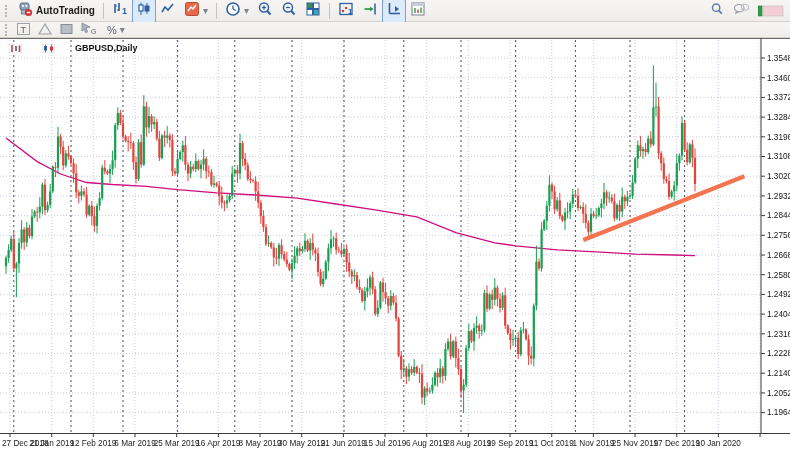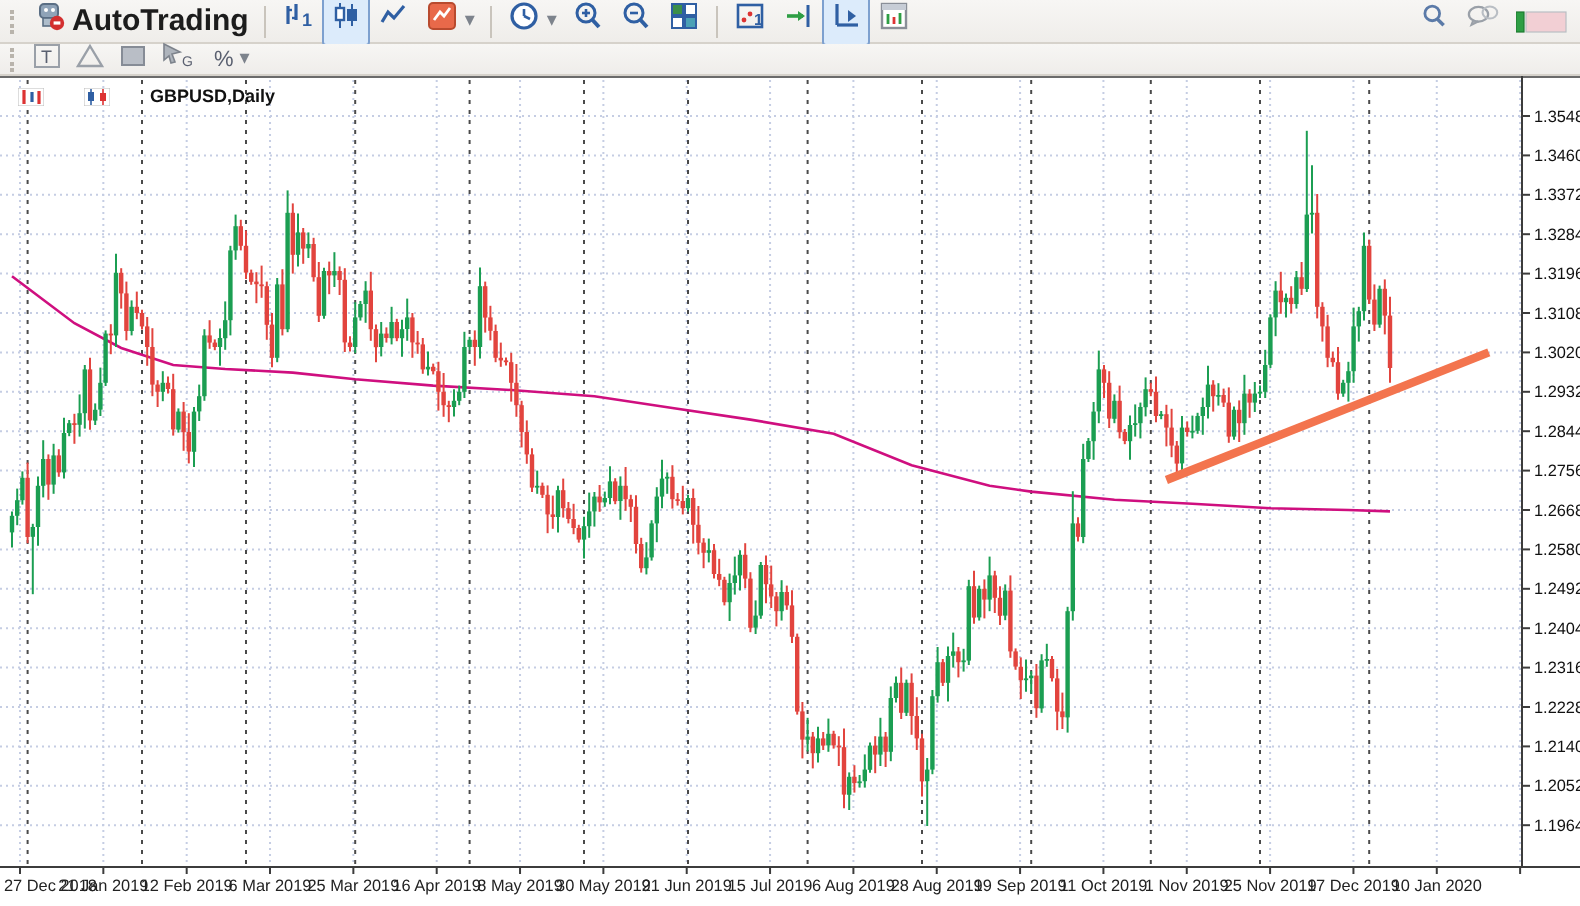--- a/index.html
+++ b/index.html
@@ -5,21 +5,21 @@
   html,body{margin:0;padding:0;width:790px;height:453px;overflow:hidden;
     background:#e9e7e4;font-family:"Liberation Sans",sans-serif;-webkit-font-smoothing:none;}
   .toolbar{position:absolute;left:0;right:0;display:flex;align-items:center;
     background:linear-gradient(#f7f6f4,#efedea);border-bottom:1px solid #d6d2cb;box-sizing:border-box;}
   #toolbar-main{top:0;height:22px;padding:0 2px;}
   #toolbar-draw{top:22px;height:16px;padding:0 2px;}
   .grip{width:3px;height:12px;margin:0 3px;border-left:2px dotted #b9b4ac;}
   .tbtn{display:flex;align-items:center;gap:3px;padding:1px 3px;border:1px solid transparent;
     border-radius:2px;cursor:default;}
   .tbtn.active{border:1px solid #7da0cf;background:#dcebfb;}
-  .tbtn .lbl{font-size:15px;font-weight:bold;color:#1c1c1c;}
+  .tbtn .lbl{font-size:10px;font-weight:bold;color:#1c1c1c;}
   .vsep{width:1px;height:16px;background:#c9c4bc;margin:0 4px;}
   .spacer{flex:1;}
   .dicon{color:#7d838c;font-size:10px;line-height:10px;}
   #chart-window{position:absolute;left:0;top:38px;width:790px;height:415px;background:#fff;}
   #symbol-label{position:absolute;left:9px;top:5px;display:flex;align-items:center;gap:20px;
     font-size:9px;font-weight:bold;color:#111;}
   svg text{font-family:"Liberation Sans",sans-serif;}
 </style>
 </head>
 <body>

